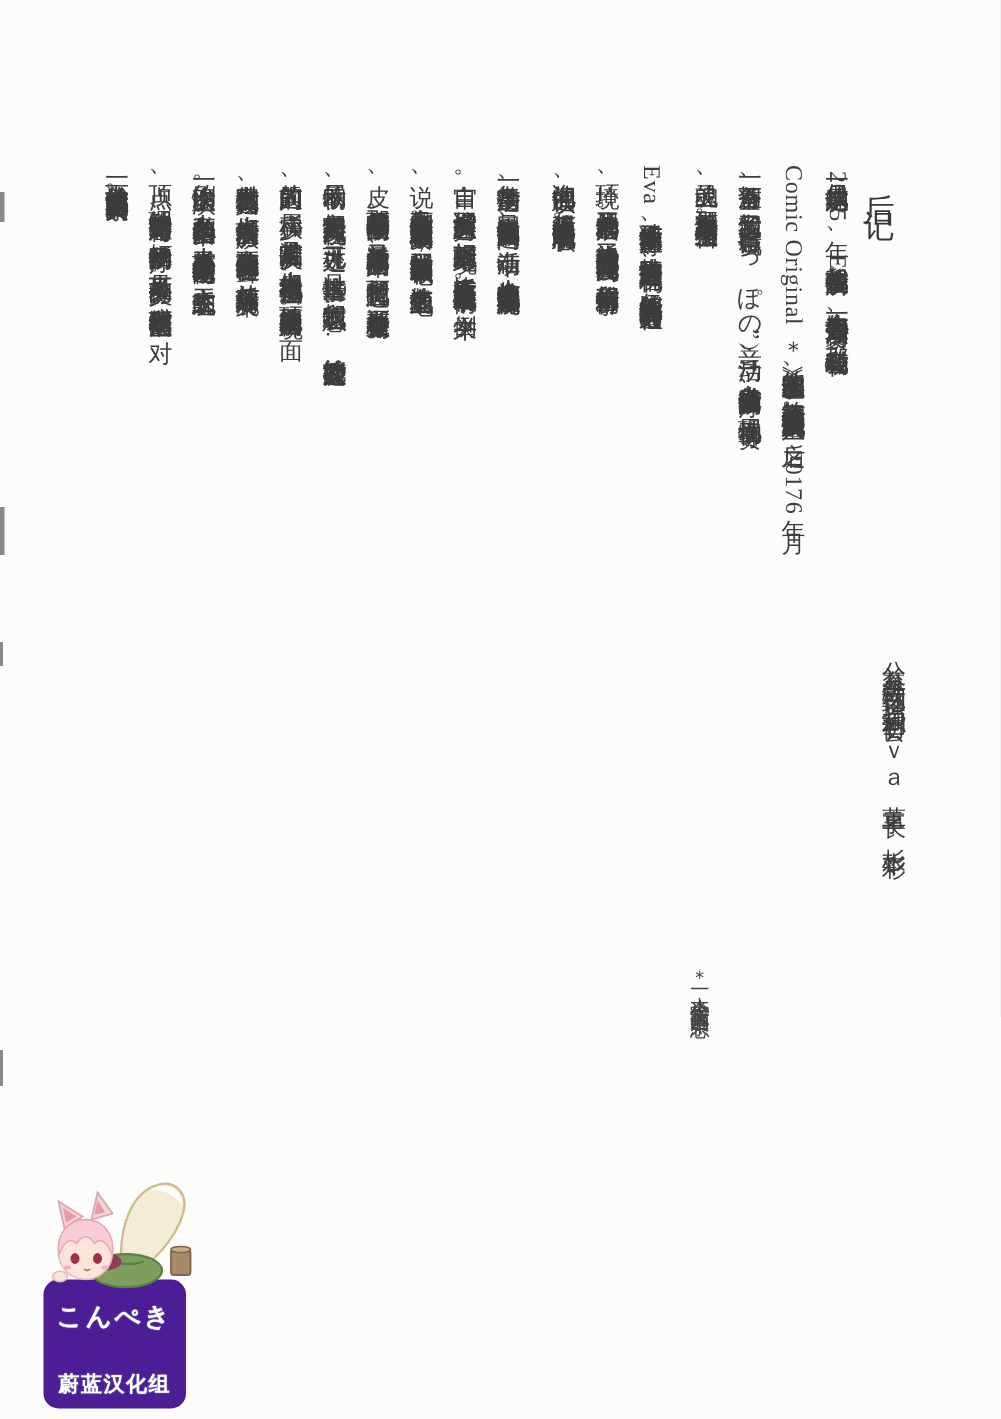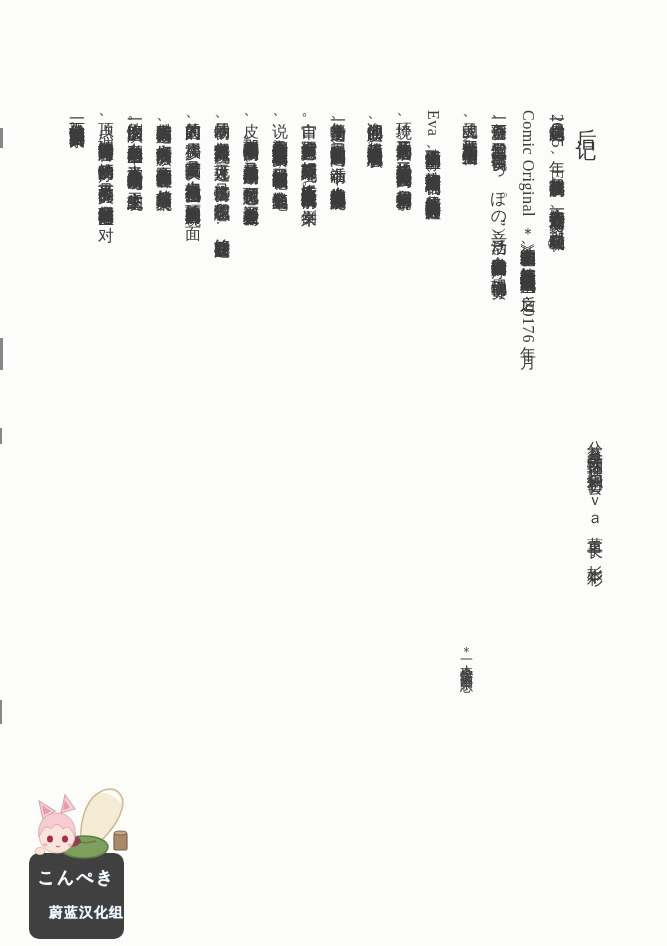--- a/index.html
+++ b/index.html
@@ -40,30 +40,30 @@
   .footnote {
     position:absolute; top:528px; right:91px;
     writing-mode:vertical-rl;
     font-size:13px; letter-spacing:1.5px; line-height:29px;
     color:#454545; white-space:nowrap;
   }
 
   
   .wm-box {
     position:absolute; left:29px; top:853px; width:95px; height:86px;
-    background:#404040; border-radius:10px;
+    background:#4c1d95; border-radius:10px;
   }
   .wm-line1 {
     position:absolute; left:0; top:13px; width:100%; text-align:center;
     font-family:"DejaVu Sans","Liberation Sans",sans-serif;
     font-weight:bold; font-size:17px; color:#ffffff; letter-spacing:2px;
     text-shadow:0 0 1px #8fb6da;
   }
   .wm-line2 {
-    position:absolute; left:0; top:51px; width:100%; text-align:right;
+    position:absolute; left:0; top:61px; width:100%; text-align:center;
     font-family:"DejaVu Sans","Liberation Sans",sans-serif;
     font-weight:bold; font-size:14px; color:#ffffff; letter-spacing:1px;
     text-shadow:0 0 1px #8fb6da;
   }
   .fox { position:absolute; left:30px; top:783px; width:102px; height:78px; }
 
   
   .speck { position:absolute; background:#4a4a4a; opacity:.65; }
   .s1 { left:0; top:128px; width:3px; height:20px; }
   .s2 { left:0; top:338px; width:3px; height:32px; }

